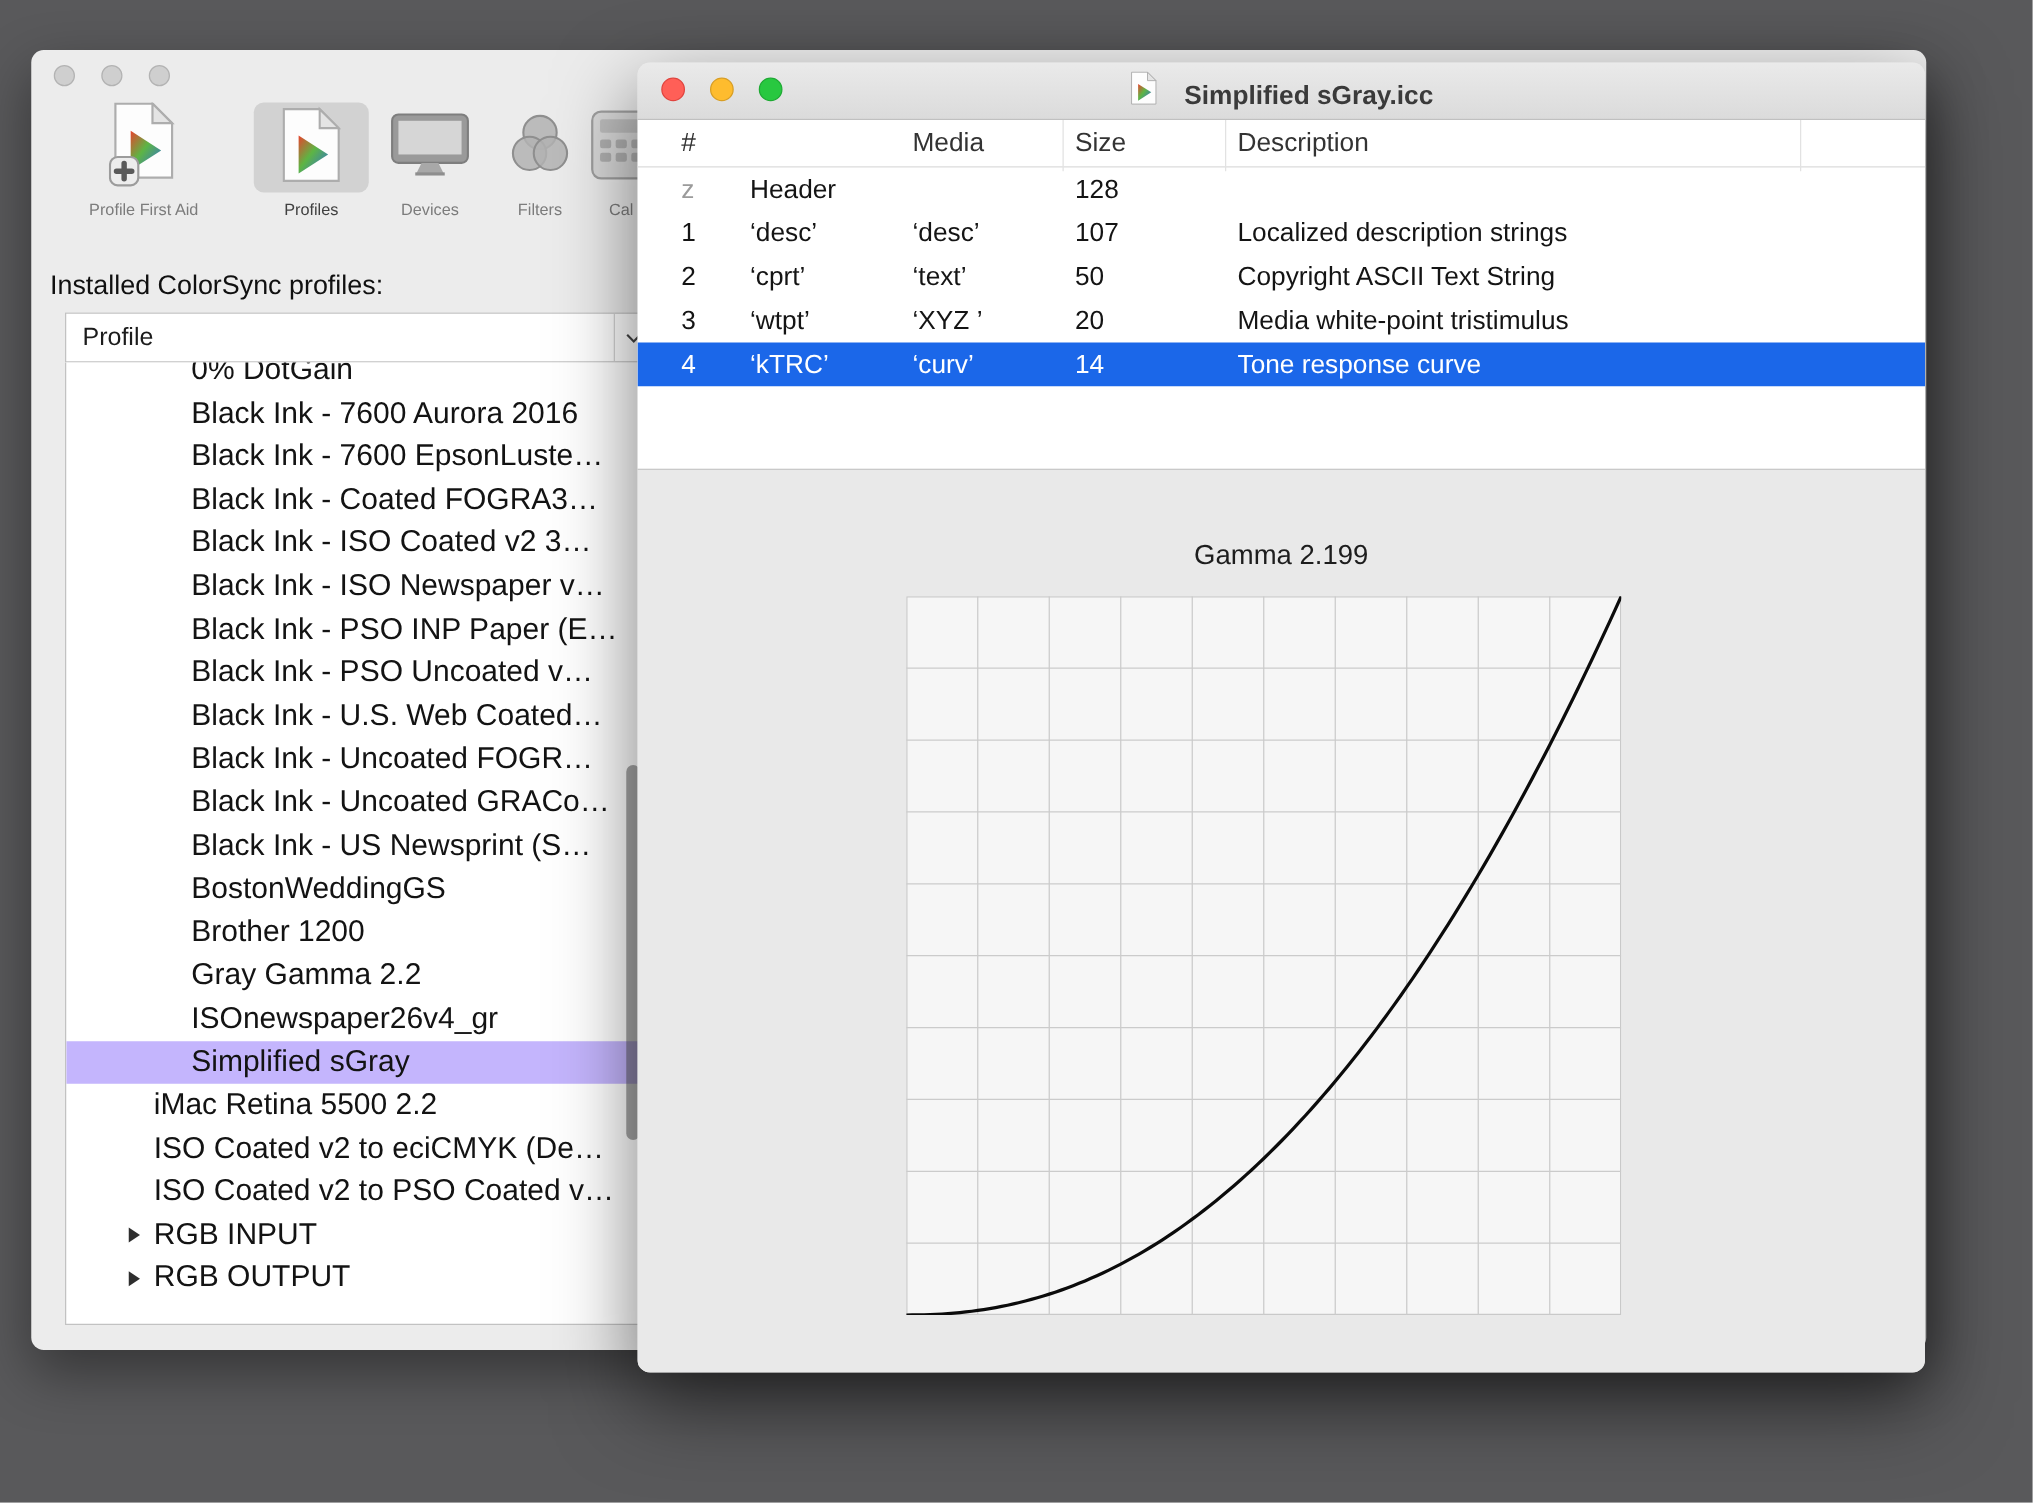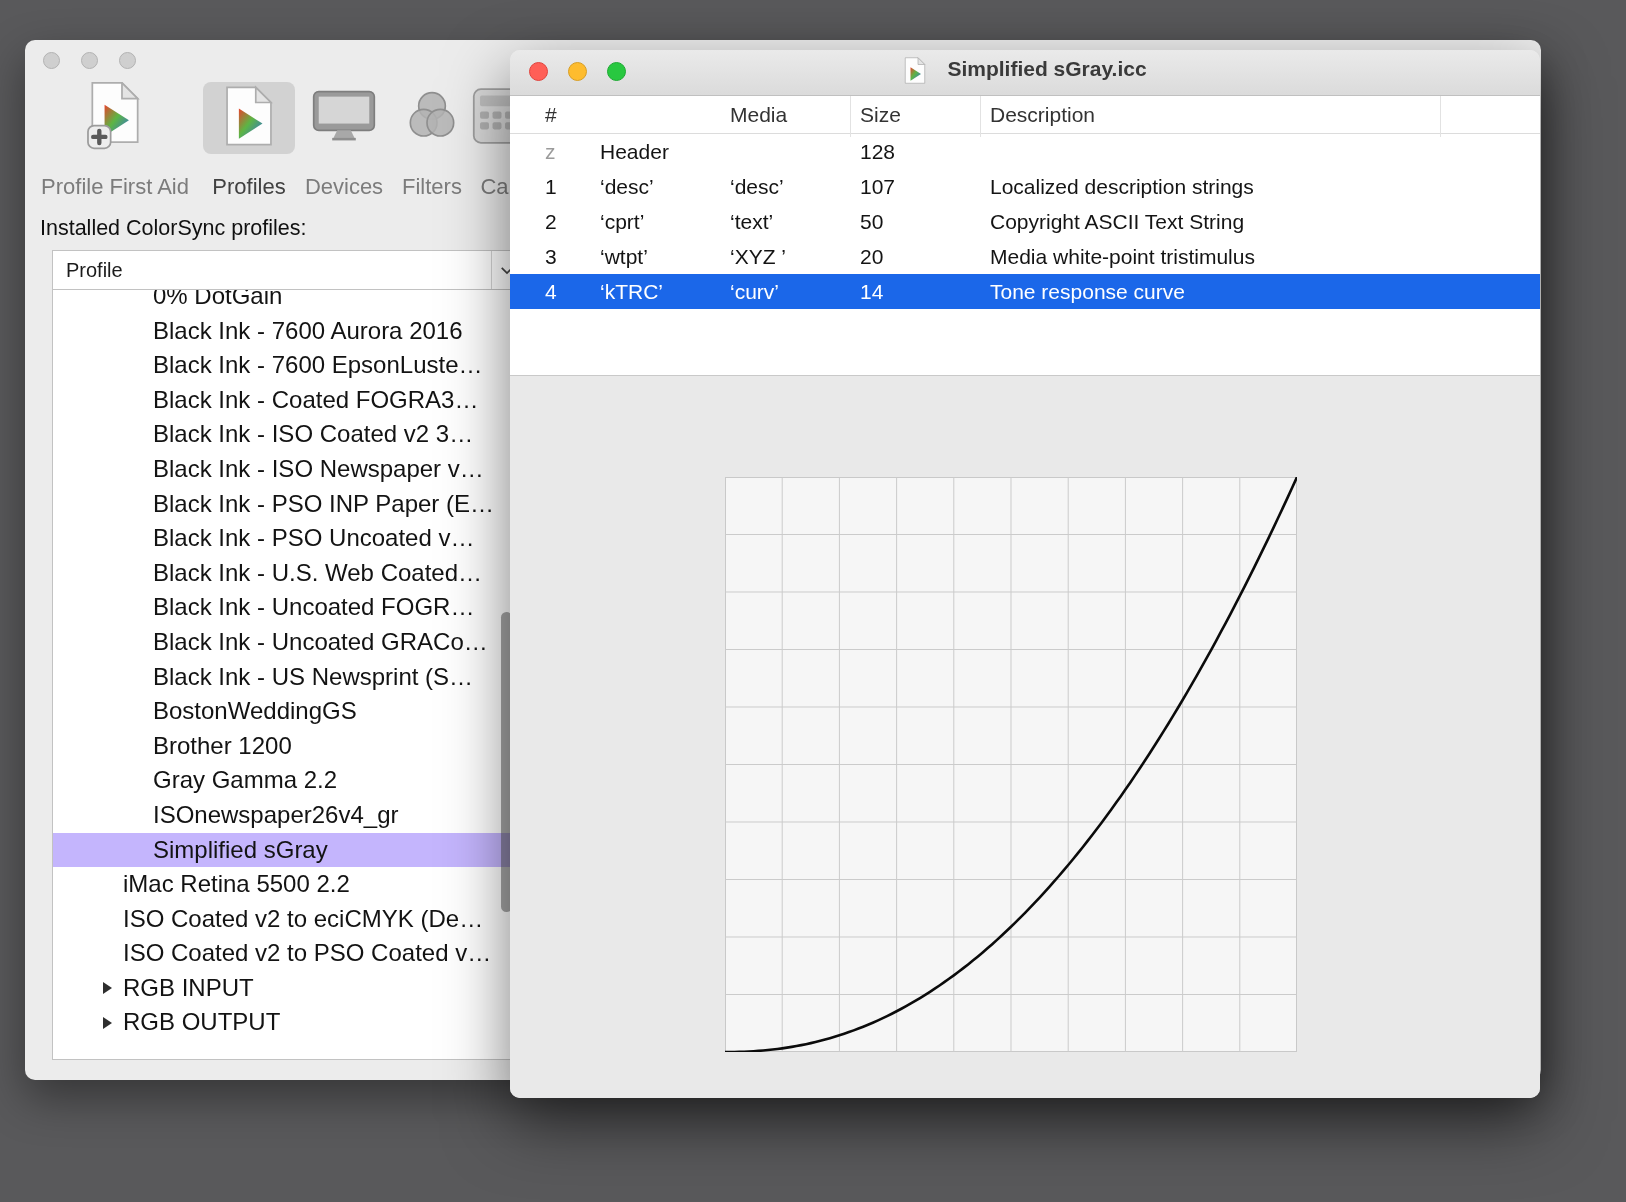--- a/index.html
+++ b/index.html
@@ -18,21 +18,21 @@
   .fw-tl{width:19px;height:19px;top:12px;}
   .tl-red{background:#ff5f57;border:1px solid #e0443e;}
   .tl-yellow{background:#febc2e;border:1px solid #d89e24;}
   .tl-green{background:#28c840;border:1px solid #1eaa33;}
 
   
   .toolbar{position:absolute;top:42px;left:0;height:105px;width:100%;}
   .tb-item{position:absolute;top:0;text-align:center;}
   .tb-iconbox{position:relative;height:72px;display:flex;align-items:center;justify-content:center;margin:0 auto;}
   .tb-item.selected .tb-iconbox{background:#d2d2d2;border-radius:8px;width:92px;}
-  .tb-label{font-size:22px;color:#7c7c7c;margin-top:20px;white-space:nowrap;}
+  .tb-label{font-size:13px;color:#7c7c7c;margin-top:6px;white-space:nowrap;}
   .tb-item.selected .tb-label{color:#414141;}
 
   .installed-label{position:absolute;left:15px;top:176px;font-size:21.5px;color:#101010;}
 
   
   .profile-panel{position:absolute;left:27px;top:210px;width:470px;}
   .profile-colhead{height:40px;background:#ffffff;border:1px solid #c2c2c2;position:relative;
     font-size:20px;color:#1c1c1c;line-height:38px;padding-left:13px;}
   .colhead-chev{position:absolute;right:0;top:0;width:30px;height:100%;border-left:1px solid #d4d4d4;
     display:flex;align-items:center;justify-content:center;}
@@ -46,21 +46,21 @@
   .prow.lvl3{padding-left:100px;}
   .tri{position:absolute;left:50px;top:50%;transform:translateY(-50%);width:0;height:0;
     border-top:6.5px solid transparent;border-bottom:6.5px solid transparent;border-left:9.5px solid #2e2e2e;}
   .scroll-thumb{position:absolute;right:9px;top:322px;width:11px;height:300px;border-radius:6px;
     background:rgba(80,80,80,.5);}
 
   
   .titlebar{position:absolute;top:0;left:0;width:100%;height:46px;
     background:linear-gradient(#eaeaea,#dbdbdb);border-bottom:1px solid #c0c0c0;
     display:flex;align-items:center;justify-content:center;}
-  .title-wrap{display:flex;align-items:flex-start;gap:20px;}
+  .title-wrap{display:flex;align-items:flex-end;gap:20px;}
   .title-text{font-size:21px;font-weight:600;color:#3a3a3a;}
 
   .table-area{position:absolute;top:46px;left:0;width:100%;height:279px;background:#ffffff;}
   .thead,.trow{display:grid;grid-template-columns:75px 133px 133px 130px 460px 1fr;}
   .thead{height:38px;border-bottom:1px solid #dcdcdc;}
   .th{line-height:37px;font-size:21px;color:#333333;white-space:pre;overflow:hidden;}
   .th:nth-child(2),.th:nth-child(3),.th:nth-child(4),.th:nth-child(5){border-right:1px solid #e2e2e2;}
   .th:nth-child(1){padding-left:35px;}
   .th:nth-child(2){padding-left:15px;margin-top:41px;}
   .th:nth-child(3){padding-left:12px;}
@@ -287,20 +287,21 @@
             <div class="td td-size">14</div>
             <div class="td td-desc">Tone response curve</div>
           </div>
         </div>
     </div>
 
     <div class="splitter"></div>
     <div class="split-dot"></div>
 
     <div class="lower-pane">
+      <div class="gamma-title">Gamma 2.199</div>
       <div class="chart">
         <svg viewBox="0 0 572 575">
           <rect x="0.5" y="0.5" width="571" height="574" fill="#f6f6f6" stroke="#c9c9c9"></rect>
           <path id="grid-lines" stroke="#cbcbcb" stroke-width="1" fill="none" d="M57.2 0V575M114.4 0V575M171.6 0V575M228.8 0V575M286.0 0V575M343.2 0V575M400.4 0V575M457.6 0V575M514.8 0V575M0 57.5H572M0 115.0H572M0 172.5H572M0 230.0H572M0 287.5H572M0 345.0H572M0 402.5H572M0 460.0H572M0 517.5H572"></path>
           <path id="gamma-curve" stroke="#0b0b0b" stroke-width="2.6" fill="none" d="M0.00 575.00L4.77 574.98L9.53 574.93L14.30 574.83L19.07 574.68L23.83 574.47L28.60 574.21L33.37 573.89L38.13 573.51L42.90 573.07L47.67 572.56L52.43 572.00L57.20 571.36L61.97 570.66L66.73 569.90L71.50 569.06L76.27 568.15L81.03 567.18L85.80 566.13L90.57 565.01L95.33 563.82L100.10 562.55L104.87 561.21L109.63 559.79L114.40 558.30L119.17 556.74L123.93 555.09L128.70 553.37L133.47 551.57L138.23 549.69L143.00 547.73L147.77 545.69L152.53 543.57L157.30 541.37L162.07 539.09L166.83 536.72L171.60 534.28L176.37 531.75L181.13 529.13L185.90 526.44L190.67 523.66L195.43 520.79L200.20 517.84L204.97 514.81L209.73 511.69L214.50 508.48L219.27 505.18L224.03 501.80L228.80 498.33L233.57 494.78L238.33 491.13L243.10 487.40L247.87 483.58L252.63 479.67L257.40 475.67L262.17 471.58L266.93 467.40L271.70 463.13L276.47 458.77L281.23 454.32L286.00 449.77L290.77 445.14L295.53 440.41L300.30 435.59L305.07 430.68L309.83 425.67L314.60 420.57L319.37 415.38L324.13 410.09L328.90 404.71L333.67 399.24L338.43 393.67L343.20 388.01L347.97 382.25L352.73 376.40L357.50 370.45L362.27 364.40L367.03 358.26L371.80 352.02L376.57 345.69L381.33 339.25L386.10 332.73L390.87 326.10L395.63 319.38L400.40 312.55L405.17 305.64L409.93 298.62L414.70 291.50L419.47 284.29L424.23 276.97L429.00 269.56L433.77 262.05L438.53 254.43L443.30 246.72L448.07 238.91L452.83 231.00L457.60 222.98L462.37 214.87L467.13 206.66L471.90 198.34L476.67 189.92L481.43 181.40L486.20 172.78L490.97 164.06L495.73 155.24L500.50 146.31L505.27 137.28L510.03 128.15L514.80 118.91L519.57 109.58L524.33 100.13L529.10 90.59L533.87 80.94L538.63 71.19L543.40 61.33L548.17 51.37L552.93 41.31L557.70 31.14L562.47 20.86L567.23 10.48L572.00 0.00"></path>
         </svg>
       </div>
     </div>
   </div>
 

